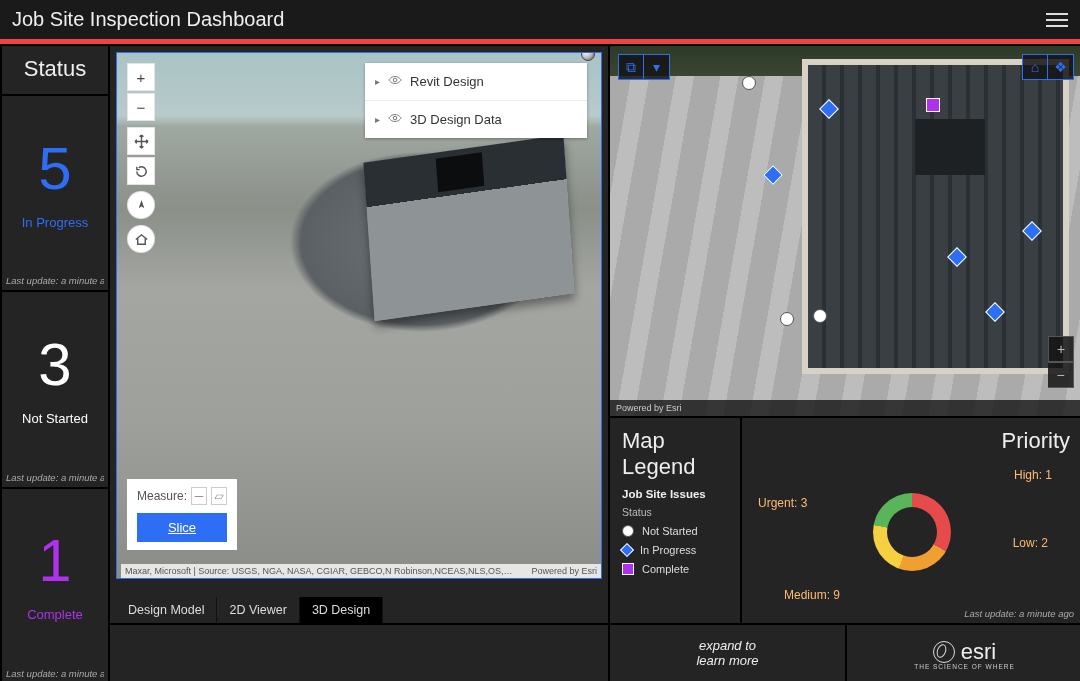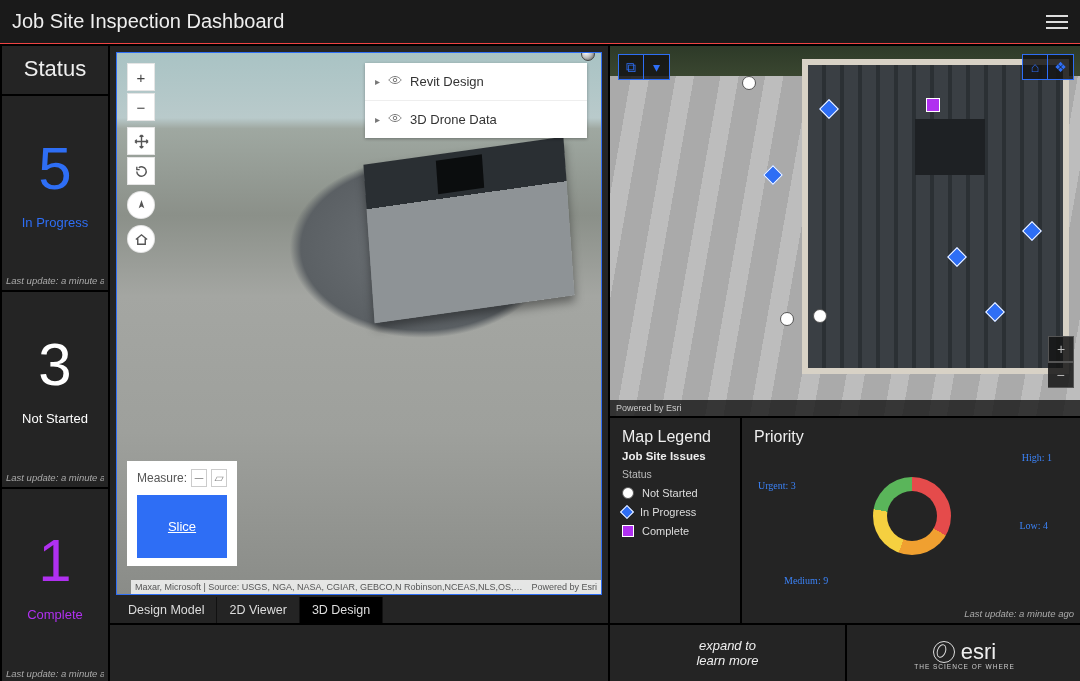--- a/index.html
+++ b/index.html
@@ -6,21 +6,21 @@
   body {
     width: 1080px; height: 681px;
     background: #1a1a1a;
     font-family: -apple-system, "Segoe UI", "Avenir Next", Helvetica, Arial, sans-serif;
     color: #eee;
     overflow: hidden;
     position: relative;
   }
   .topbar {
     height: 44px; display:flex; align-items:center; justify-content:space-between;
-    padding:0 12px; border-bottom:1px solid #ef4444;gap:47px;
+    padding:0 12px; border-bottom:5px solid #ef4444;gap:47px;
   }
   .topbar h1 { font-size:20px; font-weight:400; }
   .hamburger { width:22px; cursor:pointer; }
   .hamburger div { height:2px; background:#ddd; margin:4px 0; }
 
   .grid {
     position:absolute; top:44px; left:0; right:0; bottom:0;
     display:grid;
     grid-template-columns: 106px 498px 472px;
     grid-template-rows: 370px 205px 58px;
@@ -60,23 +60,23 @@
   .nbtn.gap { margin-top:4px; }
   .layer-panel { position:absolute; right:14px; top:10px; width:222px; background:#fff; color:#333; font-size:13px; box-shadow:0 1px 3px rgba(0,0,0,.3);}
   .layer-row { padding:10px 10px; border-bottom:1px solid #eee; display:flex; align-items:center; gap:8px;}
   .layer-row:last-child{border-bottom:none;}
   .tri { font-size:10px; color:#777;}
   .eye svg{width:14px;height:14px;stroke:#666;fill:none;}
   .pin { position:absolute; right:6px; top:-6px; width:14px; height:14px; border-radius:50%; background:radial-gradient(circle at 35% 35%,#fff,#bbb 50%,#666 90%); border:1px solid #444;}
   .measure { position:absolute; left:10px; bottom:28px; background:#fff; color:#333; padding:8px 10px; width:110px; text-align:center;}
   .measure-lbl{font-size:12px;color:#555;display:flex;align-items:center;gap:4px;justify-content:flex-start;}
   .measure-lbl .mbtn{width:22px;height:18px;border:1px solid #ccc;display:flex;align-items:center;justify-content:center;font-size:12px;color:#888;cursor:pointer;}
-  .slice-btn { margin-top:8px; background:#2e6ef5; color:#fff; padding:24px 0; font-size:13px; cursor:pointer;text-decoration:underline;}
-  .attrib { position:absolute; bottom:0; left:14px; right:0; background:rgba(255,255,255,.78); color:#555; font-size:9px; padding:2px 4px; display:flex; justify-content:space-between; white-space:nowrap; overflow:hidden;}
-  .view-tabs { display:flex; gap:0; margin-top:2px; }
+  .slice-btn { margin-top:8px; background:#2e6ef5; color:#fff; padding:7px 0; font-size:13px; cursor:pointer;text-decoration:underline;}
+  .attrib { position:absolute; bottom:0; left:4px; right:0; background:rgba(255,255,255,.78); color:#555; font-size:9px; padding:2px 4px; display:flex; justify-content:space-between; white-space:nowrap; overflow:hidden;}
+  .view-tabs { display:flex; gap:0; margin-top:18px; }
   .view-tabs .tab { flex:0 0 auto; padding:6px 12px; font-size:12.5px; background:#242424; color:#ddd; border-right:1px solid #111; cursor:pointer;}
   .view-tabs .tab.active { background:#000; }
 
   
   .map { grid-column:3; grid-row:1; background:#242424; position:relative; overflow:hidden;}
   .map-bg { position:absolute; inset:0;
     background:
       linear-gradient(180deg,#2d3a28 0%,#3a4630 8%, transparent 8%),
       repeating-linear-gradient(100deg,#aaa 0 26px,#bdbdbd 26px 44px),
       #9a9c96;
@@ -95,33 +95,33 @@
   .map-tools-r{position:absolute;right:8px;top:8px;display:flex;}
   .mtbtn{width:26px;height:26px;background:rgba(20,20,20,.85);border:1px solid #2e6ef5;color:#2e6ef5;display:flex;align-items:center;justify-content:center;font-size:14px;cursor:pointer;}
   .mtbtn + .mtbtn{border-left:none;}
   .map-zoom{position:absolute;right:8px;bottom:28px;display:flex;flex-direction:column;}
   .map-zoom .mtbtn{border-color:#555;color:#bbb;}
   .map-attrib{position:absolute;bottom:0;left:0;right:0;background:rgba(20,20,20,.8);color:#ccc;font-size:9px;padding:3px 6px;display:flex;justify-content:space-between;white-space:nowrap;overflow:hidden;}
 
   
   .br { grid-column:3; grid-row:2; display:grid; grid-template-columns: 130px 1fr; gap:2px;}
   .panel { background:#242424; padding:10px 12px; position:relative;}
-  .panel h2 { font-weight:300; font-size:16px; margin-bottom:0;}
+  .panel h2 { font-weight:300; font-size:22px; margin-bottom:8px;}
   .legend-sub { font-size:11.5px; font-weight:600; margin:4px 0;}
   .legend-cat { font-size:10.5px; color:#bbb; margin:6px 0 4px;}
   .lg-row { display:flex; align-items:center; gap:8px; font-size:11px; color:#ddd; margin:7px 0;}
   .lg-row .sw { width:12px; height:12px; }
   .lg-row .sw.diamond{transform:rotate(45deg);width:10px;height:10px;}
-  .priority h2{text-align:left;}
+  .priority h2{text-align:right;}
   .donut-wrap{position:relative;height:140px;}
   .donut{position:absolute;left:50%;top:50%;width:78px;height:78px;border-radius:50%;transform:translate(-50%,-50%);
     background:conic-gradient(#e54b4b 0 120deg,#f0a030 120deg 200deg,#f5d040 200deg 280deg,#5ab55a 280deg 360deg);
   }
   .donut::after{content:"";position:absolute;inset:14px;border-radius:50%;background:#242424;}
-  .dlab{position:absolute;font-size:10px;color:#3b82f6;white-space:nowrap;font-family:Liberation Serif, serif;}
+  .dlab{position:absolute;font-size:12px;color:#fdba74;white-space:nowrap;}
   .dlab.urgent{left:4px;top:34px;}
   .dlab.high{right:18px;top:6px;}
   .dlab.low{right:22px;top:74px;}
   .dlab.medium{left:30px;bottom:0;}
   .upd2{position:absolute;right:8px;bottom:4px;font-size:9.5px;font-style:italic;color:#aaa;}
 
   
   .footer { grid-column:3; grid-row:3; display:grid; grid-template-columns:1fr 1fr; gap:2px;}
   .foot { background:#242424; display:flex; align-items:center; justify-content:center; font-size:13px; cursor:pointer;}
   .foot.expand{font-style:italic;flex-direction:column;line-height:1.15;}
@@ -202,21 +202,21 @@
                 <circle cx="8" cy="8" r="2"></circle>
               </svg></span>
           <span>Revit Design</span>
         </div>
         <div class="layer-row">
           <span class="tri">▸</span>
           <span class="eye"><svg viewBox="0 0 16 16">
                 <path d="M1 8s2.5-4 7-4 7 4 7 4-2.5 4-7 4-7-4-7-4z"></path>
                 <circle cx="8" cy="8" r="2"></circle>
               </svg></span>
-          <span>3D Drone Data</span>
+          <span>3D Design Data</span>
         </div>
       </div>
       <div class="measure">
         <div class="measure-lbl">
           <span>Measure:</span>
           <span class="mbtn">─</span>
           <span class="mbtn">▱</span>
         </div>
         <div class="slice-btn">Slice</div>
       </div>
@@ -280,21 +280,21 @@
           <span class="sw square"></span>
           <span>Complete</span>
         </div>
     </div>
     <div class="panel priority">
       <h2>Priority</h2>
       <div class="donut-wrap">
         <div class="donut"></div>
         <div class="dlab urgent">Urgent: 3</div>
         <div class="dlab high">High: 1</div>
-        <div class="dlab low">Low: 4</div>
+        <div class="dlab low">Low: 2</div>
         <div class="dlab medium">Medium: 9</div>
       </div>
       <div class="upd2">Last update: a minute ago</div>
     </div>
   </div>
 
   <div class="viewer-bottom"></div>
 
   <div class="footer">
     <div class="foot expand">

